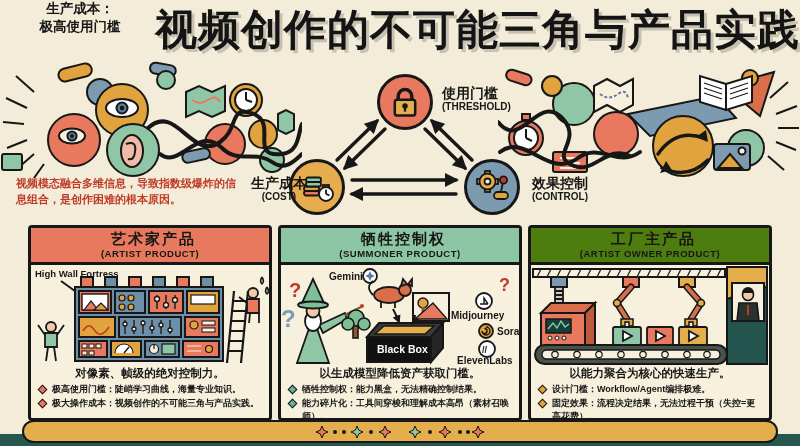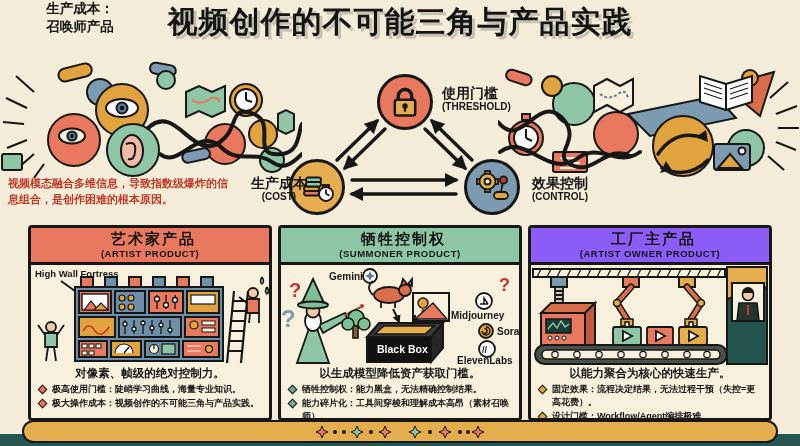--- a/index.html
+++ b/index.html
@@ -1,28 +1,28 @@
 <!DOCTYPE html>
 <html><head>
 <meta charset="utf-8">
 <style>
   * { margin:0; padding:0; box-sizing:border-box; }
   html,body { width:800px; height:446px; }
   body { font-family:"Liberation Sans","DejaVu Sans",sans-serif; background:#f2ecd8; overflow:hidden; }
   .poster { position:relative; width:800px; height:446px; background:#f2ecd8; color:#171717; }
 
-  .title { position:absolute; top:2px; left:0; width:800px; text-align:center;
-           font-size:30px; font-weight:900; letter-spacing:1px; color:#141414;
+  .title { position:absolute; top:2px; left:0; width:800px; text-align:right;
+           font-size:42px; font-weight:900; letter-spacing:1px; color:#141414;
            text-shadow:3px 3px 0 rgba(0,0,0,0.18); white-space:nowrap; }
 
   .doodle { position:absolute; top:58px; }
   .doodle.left { left:0; }
   .doodle.right { left:498px; }
 
-  .intro { position:absolute; left:8px; top:176px; width:228px;
+  .intro { position:absolute; left:16px; top:176px; width:228px;
            font-size:11px; font-weight:800; color:#c03a28; line-height:1.45; }
 
   .tri-arrows { position:absolute; inset:0; pointer-events:none; }
 
   .node { position:absolute; width:56px; height:56px; border-radius:50%;
           border:3px solid #171717; display:flex; align-items:center; justify-content:center; }
   .node-threshold { left:377px; top:74px; }
   .node-cost { left:289px; top:159px; }
   .node-control { left:464px; top:159px; }
 
@@ -247,21 +247,21 @@
   <div class="node-label lbl-control">
     <div class="nl-main">效果控制</div>
     <div class="nl-sub">(CONTROL)</div>
   </div>
   <div class="node-label lbl-cost">
     <div class="nl-main">生产成本</div>
     <div class="nl-sub">(COST)</div>
   </div>
   <div class="lbl-center">
     <div>生产成本：</div>
-    <div>召唤师产品</div>
+    <div>极高使用门槛</div>
   </div>
 
   <div class="intro">视频模态融合多维信息，导致指数级爆炸的信息组合，是创作困难的根本原因。</div>
 
   <div class="panels">
 
     <div class="panel">
       <div class="panel-header" style="background-color: rgb(232, 121, 94);">
         <div class="ph-title">艺术家产品</div>
         <div class="ph-sub">(ARTIST PRODUCT)</div>
@@ -470,21 +470,21 @@
           <span><span class="b-term">牺牲控制权：</span><span class="b-desc">能力黑盒，无法精确控制结果。</span></span>
         </div>
         <div class="bullet">
           <span class="diamond" style="background-color: rgb(111, 174, 152);"></span>
           <span><span class="b-term">能力碎片化：</span><span class="b-desc">工具间穿梭和理解成本高昂（素材召唤师）。</span></span>
         </div>
       </div>
     </div>
 
     <div class="panel">
-      <div class="panel-header" style="background-color: #8b5cf6;">
+      <div class="panel-header" style="background-color: #4d7c0f;">
         <div class="ph-title">工厂主产品</div>
         <div class="ph-sub">(ARTIST OWNER PRODUCT)</div>
       </div>
       <div class="panel-illus">
         <svg width="238" height="100" viewBox="0 0 238 100">
           <g stroke="#171717" stroke-width="2">
             <rect x="2" y="4" width="192" height="8" fill="#f6f0dd"></rect>
             <g stroke-width="1.2">
                 <line x1="10" y1="4" x2="6" y2="12"></line>
                 <line x1="20" y1="4" x2="16" y2="12"></line>
@@ -585,25 +585,25 @@
             <polygon points="206,56 228,56 226,38 208,38" fill="#26332e" stroke-width="1.6"></polygon>
             <line x1="217" y1="40" x2="217" y2="50" stroke="#c03a28" stroke-width="2"></line>
             <line x1="201" y1="56" x2="233" y2="56"></line>
           </g>
         </svg>
       </div>
       <div class="panel-caption">以能力聚合为核心的快速生产。</div>
       <div class="bullets">
         <div class="bullet">
           <span class="diamond" style="background-color: rgb(226, 163, 60);"></span>
-          <span><span class="b-term">固定效果：</span><span class="b-desc">流程决定结果，无法过程干预（失控=更高花费）。</span></span>
+          <span><span class="b-term">设计门槛：</span><span class="b-desc">Workflow/Agent编排极难。</span></span>
         </div>
         <div class="bullet">
           <span class="diamond" style="background-color: rgb(226, 163, 60);"></span>
-          <span><span class="b-term">设计门槛：</span><span class="b-desc">Workflow/Agent编排极难。</span></span>
+          <span><span class="b-term">固定效果：</span><span class="b-desc">流程决定结果，无法过程干预（失控=更高花费）。</span></span>
         </div>
       </div>
     </div>
   </div>
 
   <div class="footer-strip"></div>
   <div class="footer-pill">
     <svg width="78" height="12" viewBox="0 0 78 12">
       <polygon points="6,0 7.8,4.2 12,6 7.8,7.8 6,12 4.2,7.8 0,6 4.2,4.2" fill="#e8795e" stroke="#171717" stroke-width="1"></polygon>
       <circle cx="19" cy="6" r="2" fill="#171717"></circle>

